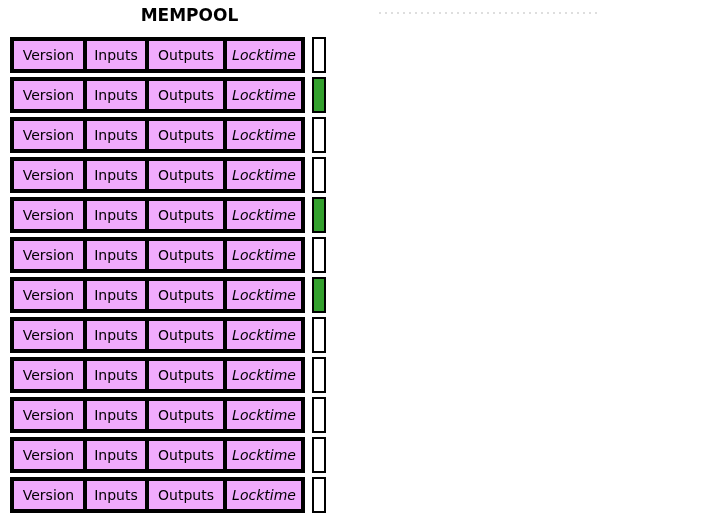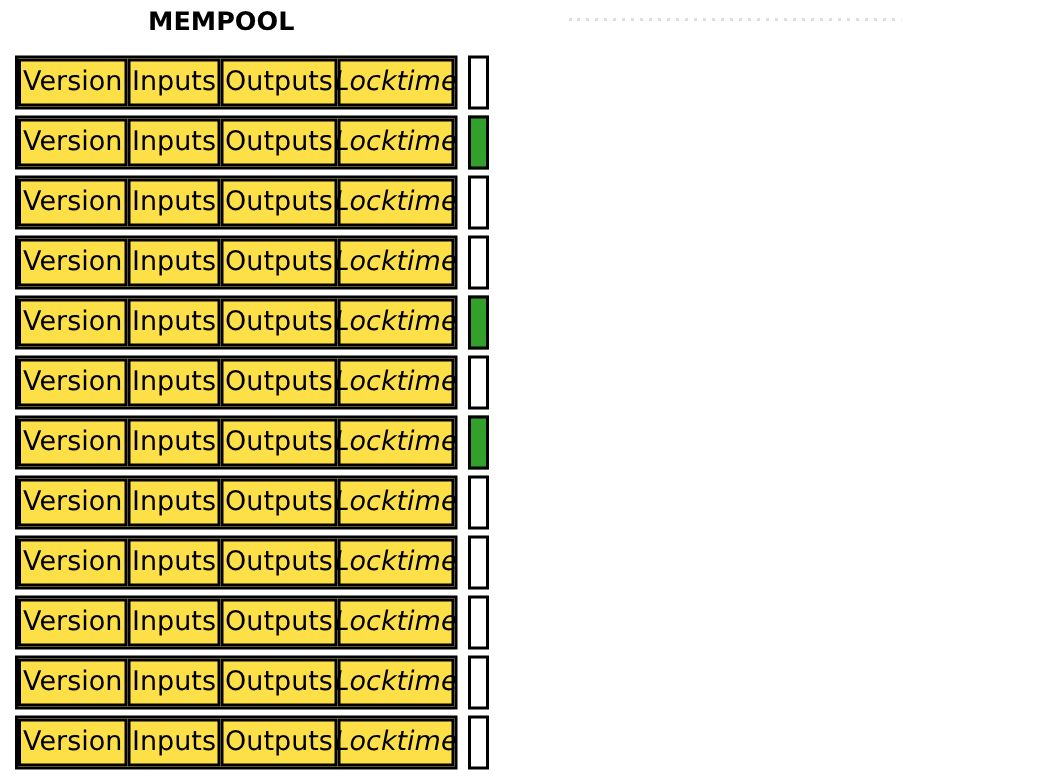--- a/index.html
+++ b/index.html
@@ -18,20 +18,21 @@
   .title {
     position: absolute;
     top: 5px;
     left: 0;
     width: 295px;
     text-align: center;
     font-size: 17px;
     font-weight: bold;
     letter-spacing: 0px;
     color: #000000;
+    padding-left: 42px;
   }
   .dashed-line {
     position: absolute;
     top: 12px;
     left: 379px;
     width: 222px;
     height: 2px;
     background: repeating-linear-gradient(90deg, #dedede 0 2px, transparent 2px 6px);
   }
   .mempool-column {
@@ -55,23 +56,23 @@
     display: flex;
     align-items: stretch;
     background: #ffffff;
   }
   .tx-cell {
     box-sizing: border-box;
     border: 2px solid #000000;
     display: flex;
     align-items: center;
     justify-content: center;
-    font-size: 18px;
+    font-size: 14px;
     line-height: 1;
-    background: #fde047;
+    background: #f0abfc;
     white-space: nowrap;
   }
   .tx-cell:nth-child(1) { width: 73px; }
   .tx-cell:nth-child(2) { width: 62px; }
   .tx-cell:nth-child(3) { width: 78px; }
   .tx-cell:nth-child(4) { width: 78px; font-style: italic; }
   .tx-flag {
     margin-left: 7px;
     width: 14px;
     height: 36px;

